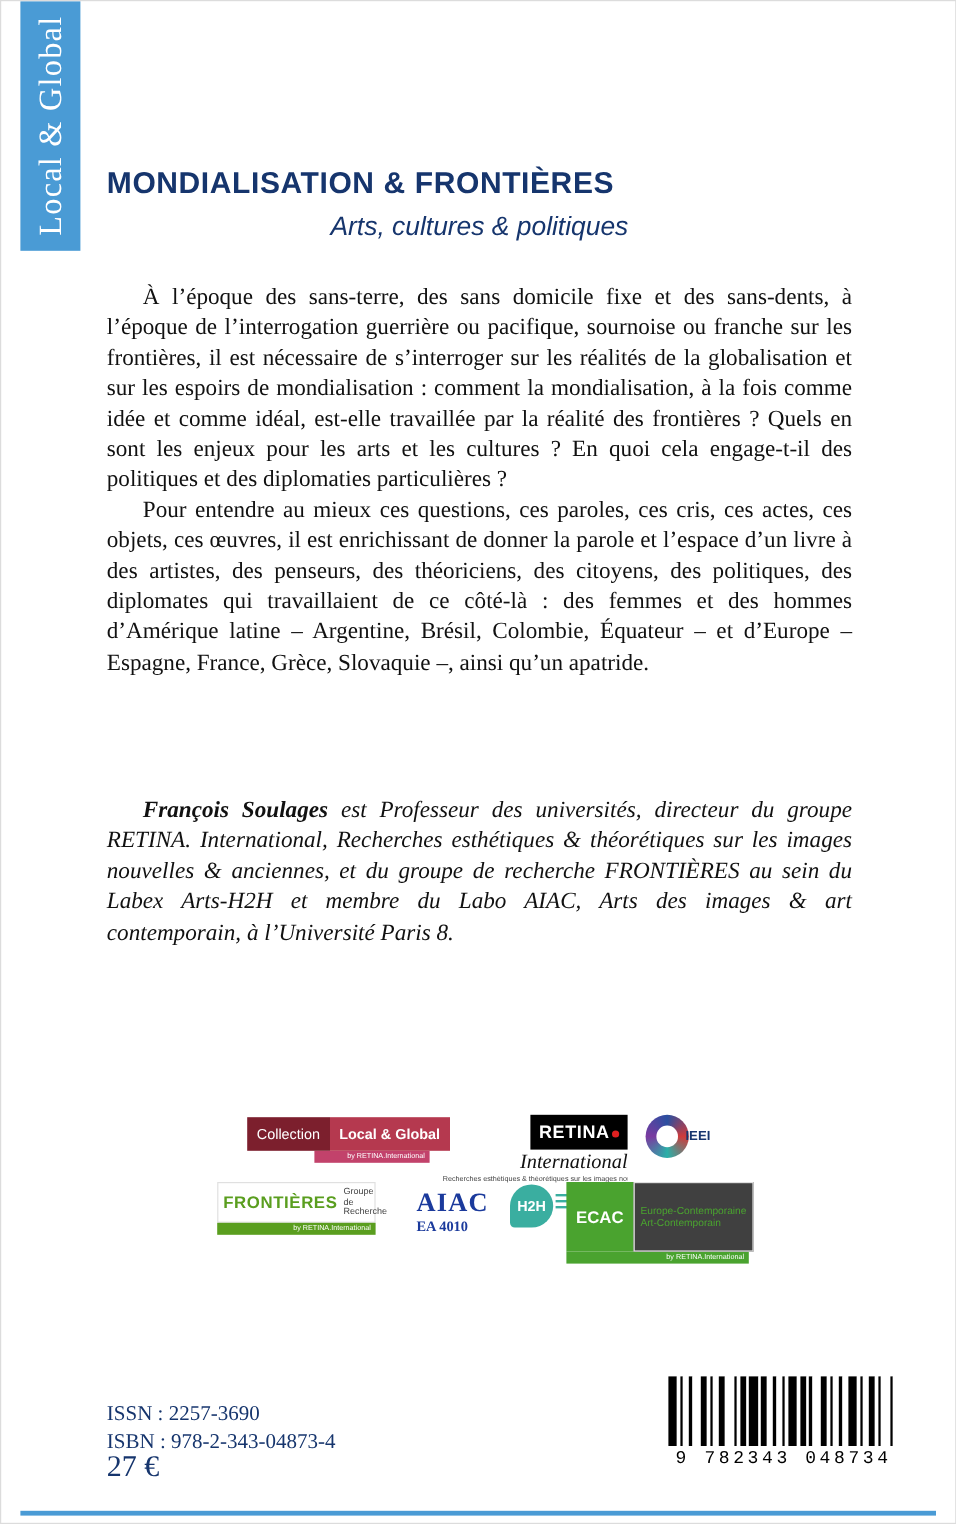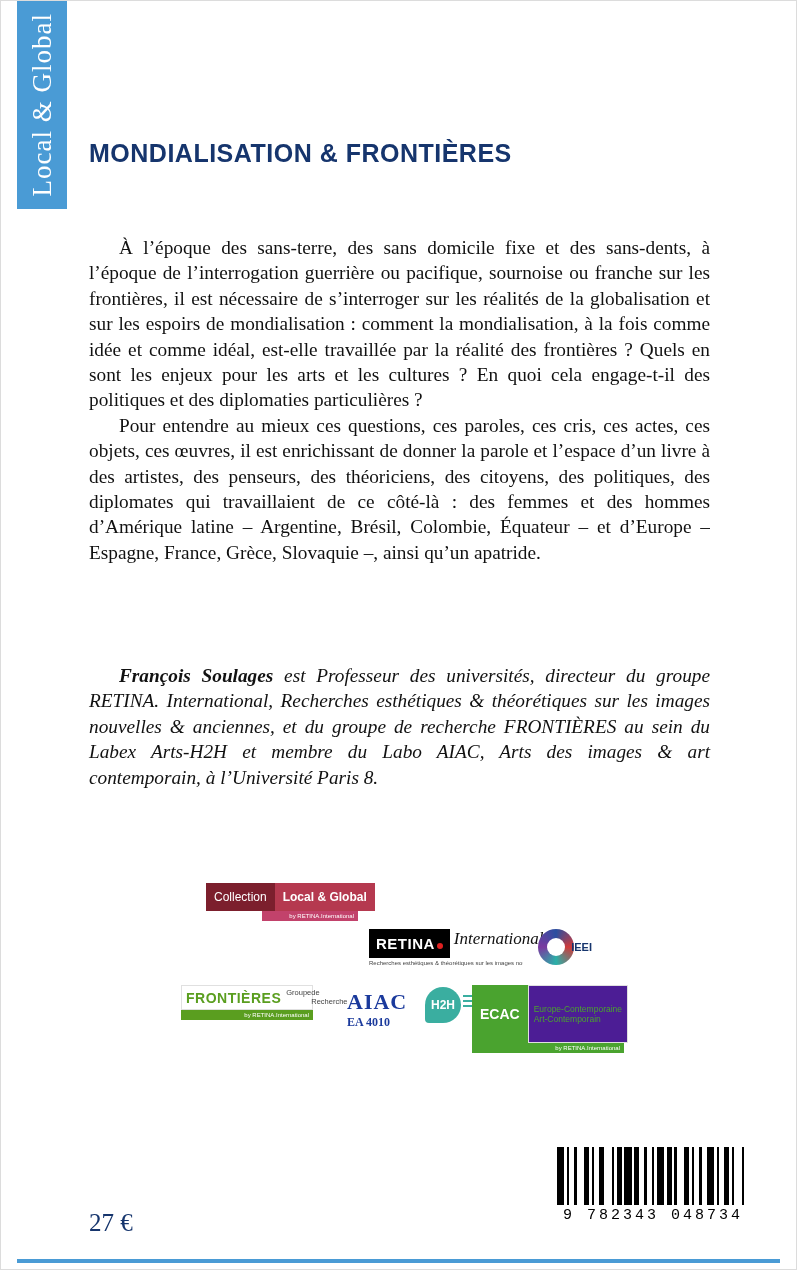--- a/index.html
+++ b/index.html
@@ -45,60 +45,60 @@
     position:absolute;left:88px;top:662px;width:621px;
     font-size:19.3px;line-height:25.4px;text-align:justify;font-style:italic;
   }
   .bio p{margin:0;text-indent:30px;}
   .bio strong{font-weight:bold;}
 
   
   .logo{position:absolute;font-family:"Liberation Sans",sans-serif;}
   .byline{display:block;font-size:6px;color:#ffffff;text-align:right;padding:2px 4px;line-height:6px;}
 
-  .logo-collection{left:205px;top:882px;width:152px;}
+  .logo-collection{left:205px;top:930px;width:152px;}
   .lc-row{display:flex;}
   .lc-left{background:#7c1f2d;color:#fff;font-size:12px;padding:7px 8px;white-space:nowrap;}
   .lc-right{background:#b5394f;color:#fff;font-size:12px;font-weight:bold;padding:7px 8px;white-space:nowrap;flex:1;text-align:center;}
   .lc-bar{background:#c2426b;margin-left:56px;}
 
   .logo-retina{left:368px;top:928px;width:154px;}
-  .lr-row{display:flex;align-items:flex-start;}
+  .lr-row{display:flex;align-items:flex-end;flex-direction:column;}
   .lr-box{background:#000;color:#fff;font-weight:bold;font-size:15px;padding:6px 7px;letter-spacing:.5px;white-space:nowrap;}
   .lr-dot{display:inline-block;width:6px;height:6px;background:#e02020;border-radius:50%;margin-left:2px;}
   .lr-script{font-family:"Liberation Serif",serif;font-style:italic;font-size:17px;color:#111;margin-left:4px;white-space:nowrap;}
   .lr-byline{font-size:6px;color:#444;margin-top:2px;white-space:nowrap;overflow:hidden;}
 
   .logo-ieei{left:533px;top:924px;width:58px;height:50px;}
   .ieei-swirl{position:absolute;left:4px;top:4px;width:36px;height:36px;border-radius:50%;
     background:conic-gradient(#2a4fa0,#d03a3a,#2ab0a8,#7a3aa0,#2a4fa0);}
   .ieei-swirl::after{content:"";position:absolute;left:9px;top:9px;width:18px;height:18px;border-radius:50%;background:#fff;}
   .ieei-text{position:absolute;right:0;top:16px;color:#16356d;font-weight:bold;font-size:11px;}
 
   .logo-front{left:180px;top:984px;width:132px;}
   .lf-top{display:flex;align-items:center;border:1px solid #e0e0e0;background:#fff;padding:3px 4px;gap:5px;}
   .lf-title{color:#5a9e1f;font-weight:bold;font-size:14px;letter-spacing:.5px;white-space:nowrap;}
-  .lf-group{display:flex;font-size:7.5px;color:#444;line-height:8.5px;}
+  .lf-group{display:flex;flex-direction:column;font-size:7.5px;color:#444;line-height:8.5px;}
   .lf-bar{background:#5a9e1f;}
 
   .logo-aiac{left:346px;top:988px;width:62px;text-align:left;}
   .la-name{color:#1b3a9c;font-family:"Liberation Serif",serif;font-weight:bold;font-size:22px;letter-spacing:1px;}
   .la-ea{color:#1b3a9c;font-family:"Liberation Serif",serif;font-weight:bold;font-size:12px;}
 
   .logo-h2h{left:418px;top:984px;width:60px;height:48px;}
   .lh-badge{position:absolute;left:6px;top:2px;width:36px;height:36px;background:#3aaea0;color:#fff;
     display:flex;align-items:center;justify-content:center;font-weight:bold;font-size:12px;
     border-radius:50% 50% 50% 4px;}
   .lh-lines{position:absolute;left:44px;top:10px;display:flex;flex-direction:column;gap:3px;}
   .lh-lines i{display:block;width:14px;height:2px;background:#3aaea0;}
 
   .logo-ecac{left:471px;top:984px;width:152px;}
   .le-top{display:flex;align-items:stretch;}
   .le-box{background:#4aa32f;color:#fff;font-weight:bold;font-size:14px;padding:7px 8px;display:flex;align-items:center;}
-  .le-names{display:flex;flex-direction:column;justify-content:center;background:#4c1d95;border:1px solid #e0e0e0;
+  .le-names{display:flex;flex-direction:column;justify-content:center;background:#404040;border:1px solid #e0e0e0;
     color:#4aa32f;font-size:8.5px;line-height:10px;padding:18px 5px;flex:1;white-space:nowrap;}
   .le-bar{background:#4aa32f;}
 
   
   .credit{
     position:absolute;left:88px;top:1120px;width:640px;margin:0;
     font-size:17.5px;color:#111;
   }
   .credit i{font-style:italic;}
   .issn-block{
@@ -123,20 +123,21 @@
 </head>
 <body>
 
 <div class="page">
 
   <div class="spine-band">
     <span class="spine-text">Local &amp; Global</span>
   </div>
 
   <h1 class="title">MONDIALISATION &amp; FRONTIÈRES</h1>
+  <h2 class="subtitle">Arts, cultures &amp; politiques</h2>
 
   <div class="body-text">
     <p>À l’époque des sans-terre, des sans domicile fixe et des sans-dents, à l’époque de l’interrogation guerrière ou pacifique, sournoise ou franche sur les frontières, il est nécessaire de s’interroger sur les réalités de la globalisation et sur les espoirs de mondialisation : comment la mondialisation, à la fois comme idée et comme idéal, est-elle travaillée par la réalité des frontières ? Quels en sont les enjeux pour les arts et les cultures ? En quoi cela engage-t-il des politiques et des diplomaties particulières ?</p>
     <p>Pour entendre au mieux ces questions, ces paroles, ces cris, ces actes, ces objets, ces œuvres, il est enrichissant de donner la parole et l’espace d’un livre à des artistes, des penseurs, des théoriciens, des citoyens, des politiques, des diplomates qui travaillaient de ce côté-là : des femmes et des hommes d’Amérique latine – Argentine, Brésil, Colombie, Équateur – et d’Europe – Espagne, France, Grèce, Slovaquie –, ainsi qu’un apatride.</p>
   </div>
 
   <div class="bio">
     <p><strong>François Soulages</strong><span> est Professeur des universités, directeur du groupe RETINA. International, Recherches esthétiques &amp; théorétiques sur les images nouvelles &amp; anciennes, et du groupe de recherche FRONTIÈRES au sein du Labex Arts-H2H et membre du Labo AIAC, Arts des images &amp; art contemporain, à l’Université Paris 8.</span></p>
   </div>
 
@@ -191,20 +192,24 @@
       <span class="le-box">ECAC</span>
       <span class="le-names">
         <span>Europe-Contemporaine</span>
         <span>Art-Contemporain</span>
       </span>
     </div>
     <span class="byline le-bar">by RETINA.International</span>
   </div>
 
 
+  <div class="issn-block">
+    <div>ISSN : 2257-3690</div>
+    <div>ISBN : 978-2-343-04873-4</div>
+  </div>
 
   <div class="price">27 €</div>
 
   <div class="barcode">
     <div class="barcode-bars">
         <span style="flex: 3 1 0%; background: rgb(0, 0, 0);"></span>
         <span style="flex: 1 1 0%; background: rgb(255, 255, 255);"></span>
         <span style="flex: 1 1 0%; background: rgb(0, 0, 0);"></span>
         <span style="flex: 2 1 0%; background: rgb(255, 255, 255);"></span>
         <span style="flex: 1 1 0%; background: rgb(0, 0, 0);"></span>

